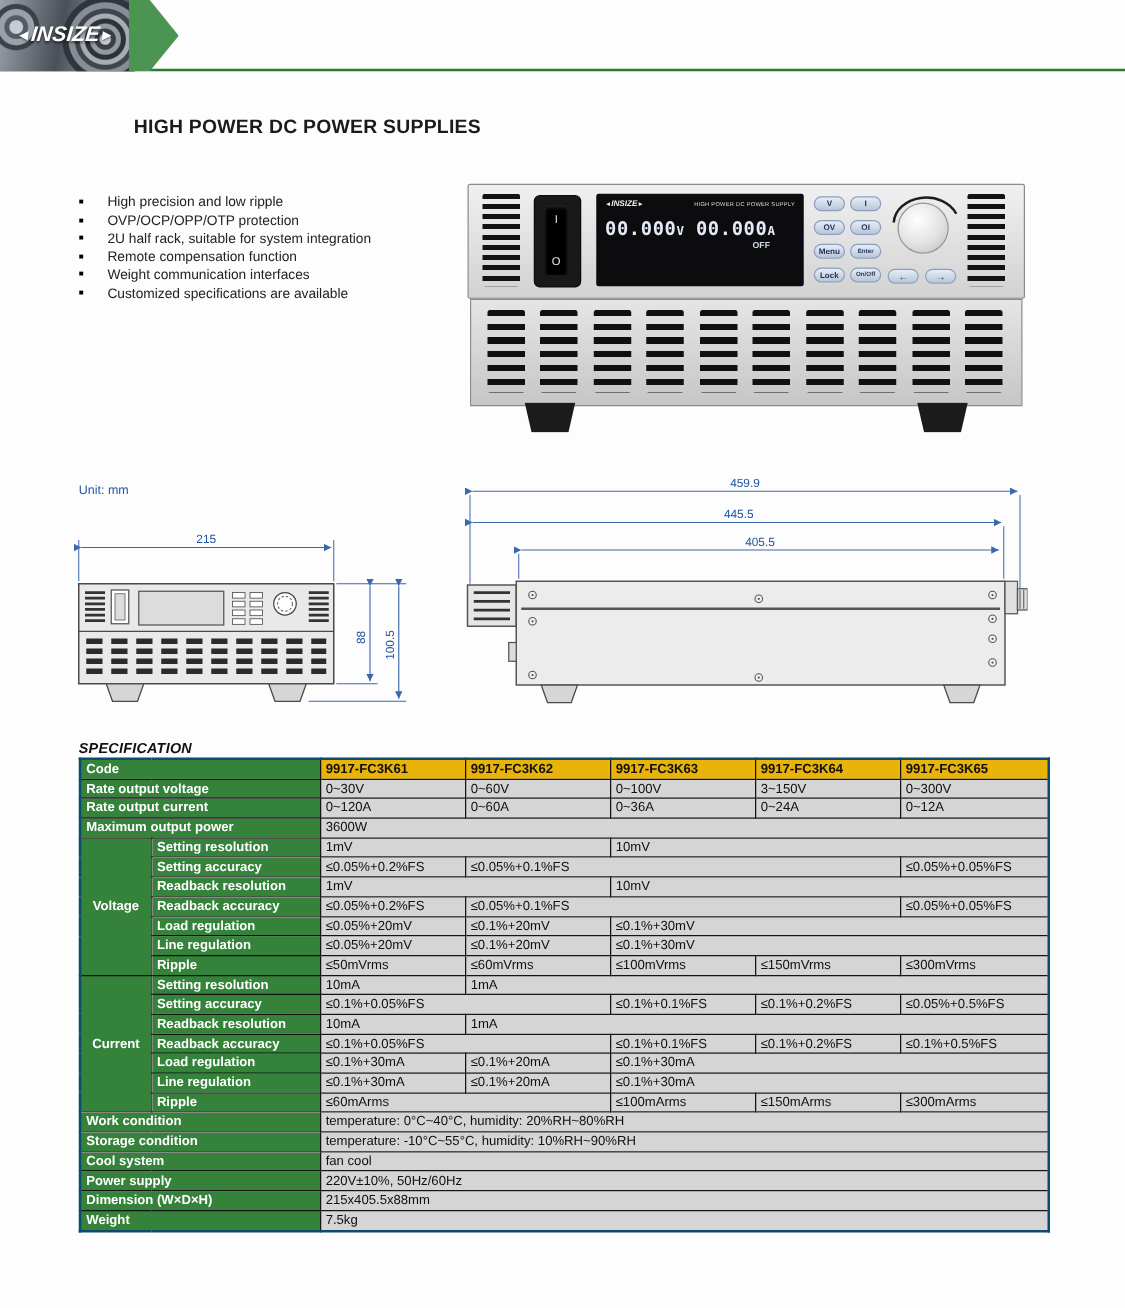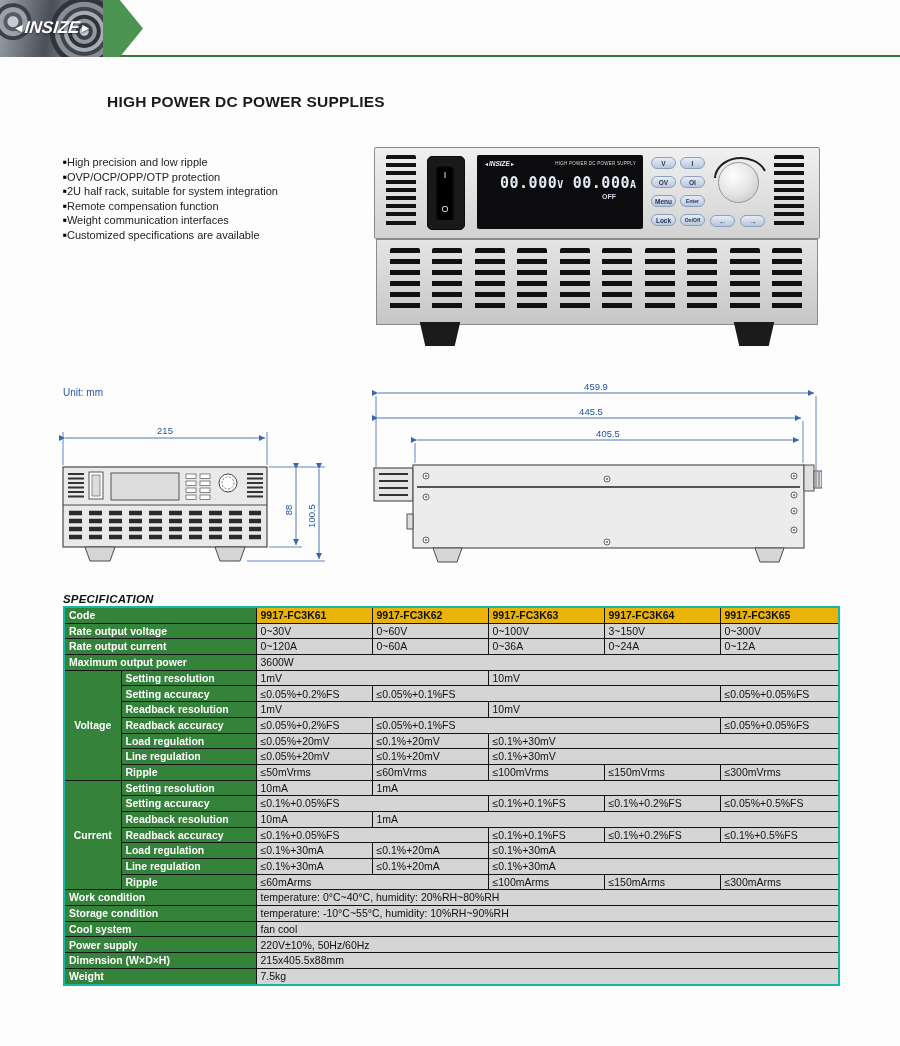--- a/index.html
+++ b/index.html
@@ -15,21 +15,21 @@
       linear-gradient(100deg,#9aa2ab,#4a5058 45%,#7d848d 70%,#343a41);}
   .hdr-logo{position:absolute;left:13px;top:18px;color:#fff;font-style:italic;font-weight:bold;
     font-size:17px;transform:skewX(-6deg);white-space:nowrap;text-shadow:0 1px 2px rgba(0,0,0,.55);}
   .hdr-logo .arr{font-size:12px;font-style:normal;vertical-align:1px;}
   .hdr-chevron{position:absolute;left:103px;top:0;width:40px;height:57px;background:#4C9452;
     clip-path:polygon(0 0,42% 0,100% 50%,42% 100%,0 100%);}
 
   
   .page-title{position:absolute;left:63px;top:93px;font-size:15.5px;font-weight:bold;color:#1b1b1b;letter-spacing:.2px;margin-left:44px;}
   .features{position:absolute;left:63px;top:155px;margin:0;padding:0;list-style:none;}
-  .features li{display:flex;align-items:center;gap:0;font-size:11px;color:#222;line-height:14.5px;}
+  .features li{display:flex;align-items:center;gap:19px;font-size:11px;color:#222;line-height:14.5px;}
   .features .blt{font-size:6.5px;line-height:14.5px;color:#000;}
 
   
   .dev-panel{position:absolute;left:374px;top:147px;width:444px;height:90px;
     background:linear-gradient(180deg,#f0f0f0,#d2d2d2);border:1px solid #8b8b8b;border-radius:2px;}
   .dev-body{position:absolute;left:376px;top:239px;width:440px;height:84px;
     background:linear-gradient(180deg,#e5e5e5,#c6c6c6);border:1px solid #8b8b8b;}
   .vent-v{position:absolute;width:30px;height:74px;border-radius:2px;
     background:repeating-linear-gradient(180deg,#121212 0 4px,rgba(0,0,0,0) 4px 8.2px);}
   .dev-switch{position:absolute;left:427px;top:156px;width:36px;height:72px;background:#191919;
@@ -38,21 +38,21 @@
     border-radius:3px;box-shadow:inset 0 2px 3px rgba(255,255,255,.15);color:#e8e8e8;
     display:flex;flex-direction:column;justify-content:space-between;align-items:center;
     font-size:9px;padding:6px 0;box-sizing:border-box;}
   .dev-display{position:absolute;left:477px;top:155px;width:166px;height:74px;background:#0c0c0e;
     border-radius:2px;box-sizing:border-box;padding:5px 7px 0 7px;color:#e6edf8;}
   .disp-top{display:flex;justify-content:space-between;align-items:center;}
   .disp-logo{font-style:italic;font-weight:bold;font-size:6.5px;color:#f0f0f0;white-space:nowrap;}
   .disp-logo .arr{font-size:5px;font-style:normal;}
   .disp-title{font-size:4.5px;letter-spacing:.25px;color:#dcdcdc;white-space:nowrap;}
   .disp-digits{margin-top:7px;font-family:"DejaVu Sans Mono",monospace;font-weight:bold;
-    font-size:15px;letter-spacing:.5px;color:#e3ebf7;white-space:nowrap;text-align:right;}
+    font-size:15px;letter-spacing:.5px;color:#e3ebf7;white-space:nowrap;}
   .disp-digits .unit{font-size:10px;letter-spacing:0;}
   .disp-status{margin-top:1px;text-align:right;padding-right:20px;font-size:7px;color:#cfd8e8;font-weight:bold;}
   .btn-grid{position:absolute;left:651px;top:157px;width:56px;display:grid;
     grid-template-columns:25px 25px;grid-column-gap:4px;grid-row-gap:7px;}
   .pill{height:12px;border-radius:6px;border:1px solid #8ba0bf;
     background:linear-gradient(180deg,#e6edf6,#b9c6da);color:#1f3057;font-weight:bold;
     font-size:6.5px;display:flex;align-items:center;justify-content:center;white-space:nowrap;box-sizing:border-box;}
   .pill.small{font-size:5px;}
   .pill.arrow{position:absolute;width:25px;font-size:8px;}
   .dev-knob{position:absolute;left:718px;top:162px;width:41px;height:41px;border-radius:50%;
@@ -67,21 +67,21 @@
     background:repeating-linear-gradient(180deg,#101010 0 5px,rgba(0,0,0,0) 5px 11px);}
 
   
   .unit-label{position:absolute;left:63px;top:387px;font-size:10px;color:#2458a6;text-align:center;}
   .dim-svg{position:absolute;}
   .dim-svg text{font-family:"Liberation Sans",sans-serif;font-size:9.5px;fill:#2155a3;}
 
   
   .spec-title{position:absolute;left:63px;top:593px;font-size:11.5px;font-weight:bold;color:#111;letter-spacing:.2px;font-style:italic;}
   #spec-wrap{position:absolute;left:63px;top:606px;}
-  table.spec{border-collapse:collapse;table-layout:fixed;width:775px;border:2px solid #14b8a6;}
+  table.spec{border-collapse:collapse;table-layout:fixed;width:775px;border:2px solid #0c4a6e;}
   table.spec td{border:1px solid #141414;font-size:10.5px;height:14.7px;padding:0 4px;
     overflow:hidden;white-space:nowrap;line-height:1;}
   td.g{background:#35823A;color:#fff;font-weight:bold;text-align:center;}
   td.lbl{background:#35823A;color:#fff;font-weight:bold;padding-left:6px;}
   td.val{background:#d5d5d5;color:#101010;}
   td.hdr{background:#eab308;color:#101010;font-weight:bold;}
 </style>
 </head>
 <body>
 

